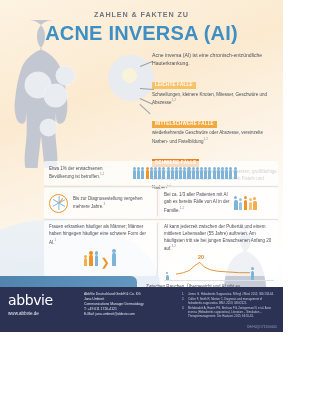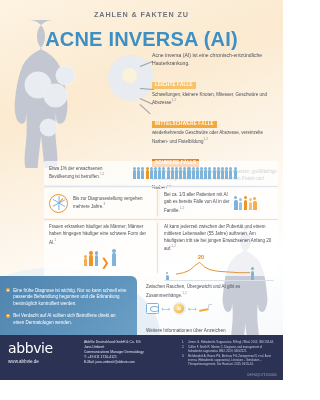--- a/index.html
+++ b/index.html
@@ -1,21 +1,21 @@
 <!DOCTYPE html>
 <html><head>
 <meta charset="utf-8">
 <style>
   * { box-sizing: border-box; margin:0; padding:0; }
   body {
     width:283px; height:400px; overflow:hidden;
     font-family:"Liberation Sans", sans-serif;
     background:#fff; position:relative;
   }
-  #page { position:relative; width:283px; height:380px; overflow:hidden; }
+  #page { position:relative; width:283px; height:332px; overflow:hidden; }
 
   
   .bg-top {
     position:absolute; left:0; top:0; width:283px; height:355px;
     background:linear-gradient(160deg,#fdf3e2 0%,#fbead0 28%,#fdf6ec 55%,#ffffff 78%,#f4f7fa 100%);
   }
   .bg-swoosh {
     position:absolute; left:-40px; bottom:22px; width:200px; height:90px;
     background:linear-gradient(180deg,#eaf1f7 0%, #dfe9f3 100%);
     border-radius:50% 60% 0 0 / 70% 80% 0 0;
@@ -31,21 +31,21 @@
     position:absolute; right:-4px; top:225px; width:70px; height:130px;
     color:#c6cbd6;
   }
 
   
   .hdr { position:absolute; left:0; top:10px; width:283px; text-align:center; }
   .hdr-kicker {
     font-size:7.2px; letter-spacing:.9px; color:#6f7480; font-weight:600;
   }
   .hdr-title {
-    margin-top:9px; font-size:20px; letter-spacing:.2px;
+    margin-top:3px; font-size:20px; letter-spacing:.2px;
     color:#3d8fc4; font-weight:700;
   }
   .les {
     position:absolute; border-radius:50%;
     background:#e9ecf1;
     display:flex; align-items:center; justify-content:center;
     box-shadow:0 0 0 .5px rgba(255,255,255,.6);
   }
   .les::after{
     content:""; display:block; border-radius:50%;

